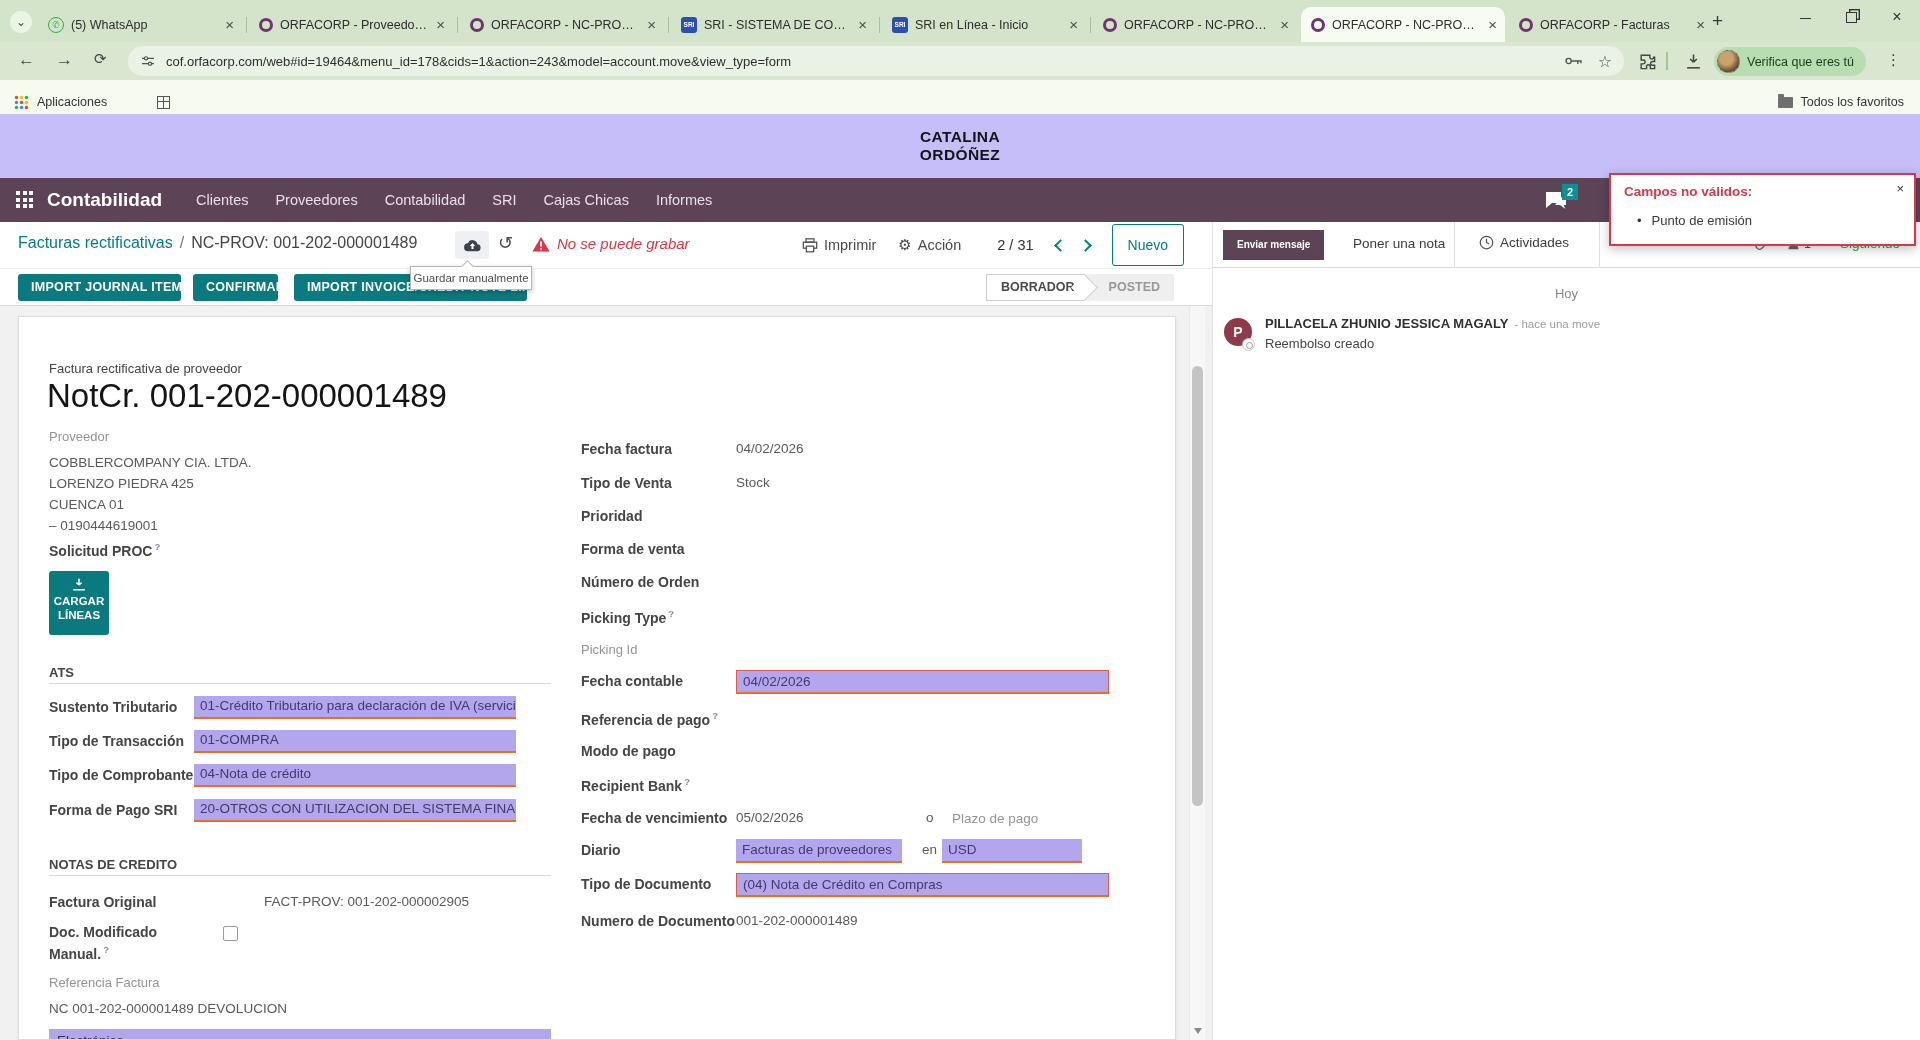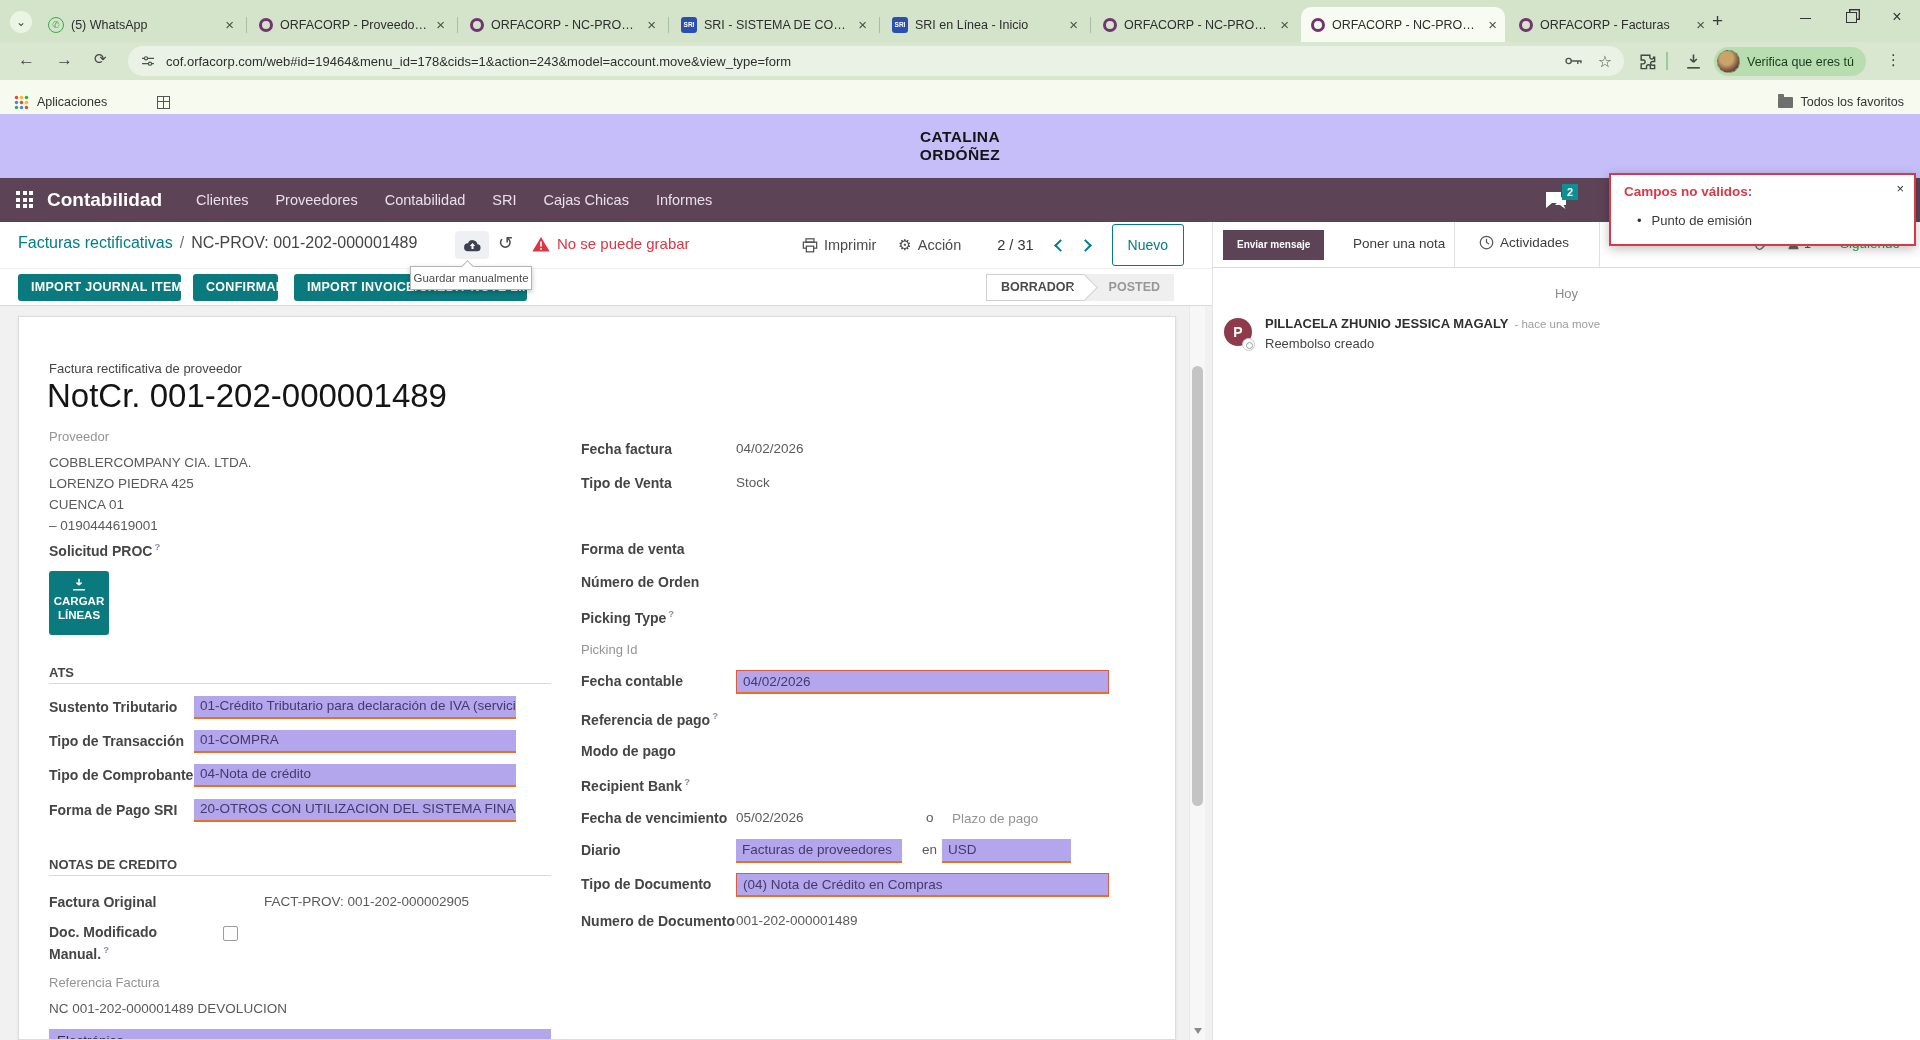--- a/index.html
+++ b/index.html
@@ -75,21 +75,21 @@
   
   .control-left { position:absolute; top:222px; left:0; width:1212px; height:46px; background:#fff; }
   .breadcrumb { position:absolute; left:18px; top:12px; font-size:16px; display:flex; align-items:center; gap:7px; }
   .bc-link { color:#017e84; }
   .bc-sep { color:#777; }
   .bc-current { color:#454545; }
   .save-cloud-btn { position:absolute; left:455px; top:9px; width:34px; height:28px; background:#eef0f3;
     border-radius:4px; display:flex; align-items:center; justify-content:center; }
   .undo-btn { position:absolute; left:498px; top:10px; font-size:18px; color:#4a4a4a; }
   .save-warning { position:absolute; left:532px; top:13px; display:flex; gap:7px; align-items:center; }
-  .save-warning .warn-text { color:#dc3545; font-size:15px; }
+  .save-warning .warn-text { color:#dc3545; font-size:15px;font-style:italic; }
   .cp-right { position:absolute; right:28px; top:0; height:46px; display:flex; align-items:center; gap:22px; }
   .cp-action { display:flex; align-items:center; gap:6px; font-size:14.5px; color:#4a4a4a; }
   .pager { font-size:14.5px; color:#333; margin-left:14px; }
   .chev { width:9px; height:9px; border-left:2.6px solid #017e84; border-bottom:2.6px solid #017e84; display:inline-block; }
   .chev.left { transform:rotate(45deg); }
   .chev.right { transform:rotate(-135deg); }
   .pager-nav { display:flex; gap:16px; align-items:center; }
   .btn-nuevo { border:1px solid #017e84; color:#017e84; background:#fff; font-size:14px;
     padding:12px 15px; border-radius:3px; }
 
@@ -514,20 +514,23 @@
       <div class="electronico">Electrónico</div>
 
       <div class="rrow" style="top:121px">
         <span class="flabel">Fecha factura</span>
         <span class="fvalue">04/02/2026</span>
       </div>
       <div class="rrow" style="top:155px">
         <span class="flabel">Tipo de Venta</span>
         <span class="fvalue">Stock</span>
       </div>
+      <div class="rrow" style="top:188px">
+        <span class="flabel">Prioridad</span>
+      </div>
       <div class="rrow" style="top:221px">
         <span class="flabel">Forma de venta</span>
       </div>
       <div class="rrow" style="top:254px">
         <span class="flabel">Número de Orden</span>
       </div>
       <div class="rrow" style="top:288px">
         <span class="flabel">
           <span>Picking Type</span><sup class="help">?</sup>
         </span>
@@ -555,21 +558,21 @@
       <div class="rrow" style="top:490px">
         <span class="flabel">Fecha de vencimiento</span>
         <span class="fvalue">05/02/2026</span>
         <span class="fvalue" style="left:345px">o</span>
         <span class="glabel" style="position:absolute; left:371px; top:4px; font-size:13.5px">Plazo de pago</span>
       </div>
       <div class="rrow" style="top:522px">
         <span class="flabel">Diario</span>
         <div class="rinput" style="width:166px">Facturas de proveedores</div>
         <span class="fvalue" style="left:341px">en</span>
-        <div class="rinput" style="left:361px; width:129px">USD</div>
+        <div class="rinput" style="left:361px; width:140px">USD</div>
       </div>
       <div class="rrow" style="top:556px">
         <span class="flabel">Tipo de Documento</span>
         <div class="rinput invalid">(04) Nota de Crédito en Compras</div>
       </div>
       <div class="rrow" style="top:593px">
         <span class="flabel">Numero de Documento</span>
         <span class="fvalue">001-202-000001489</span>
       </div>
     </div>

